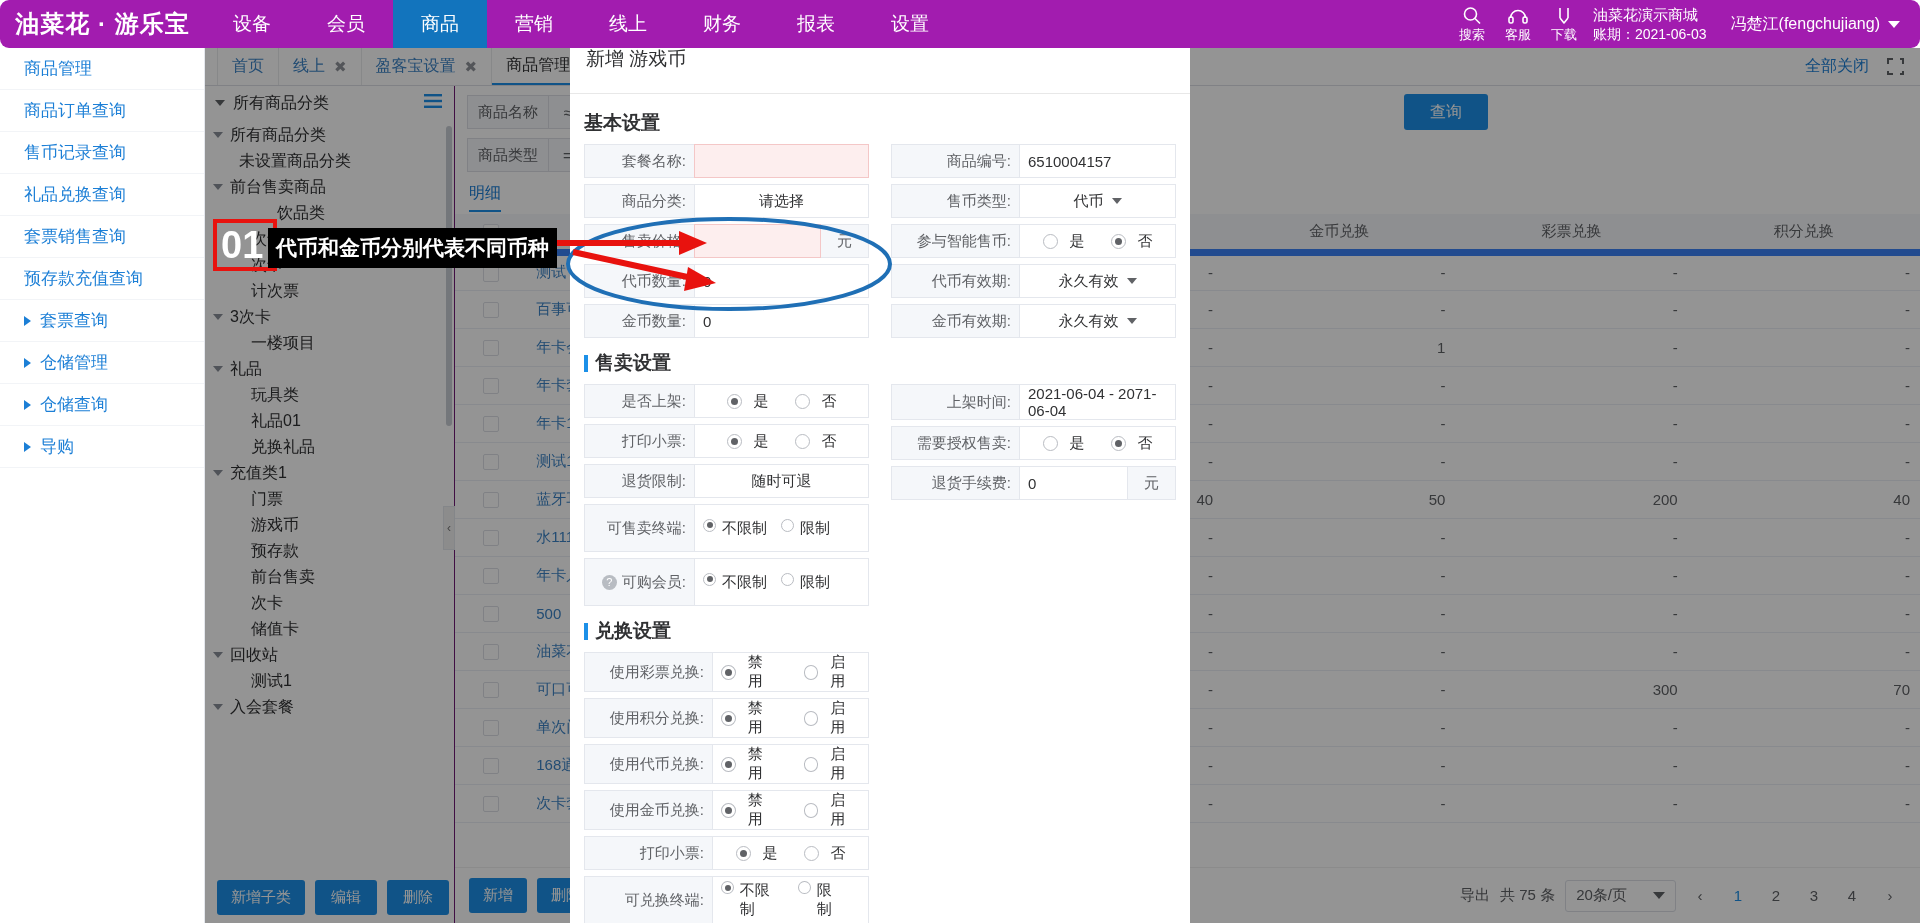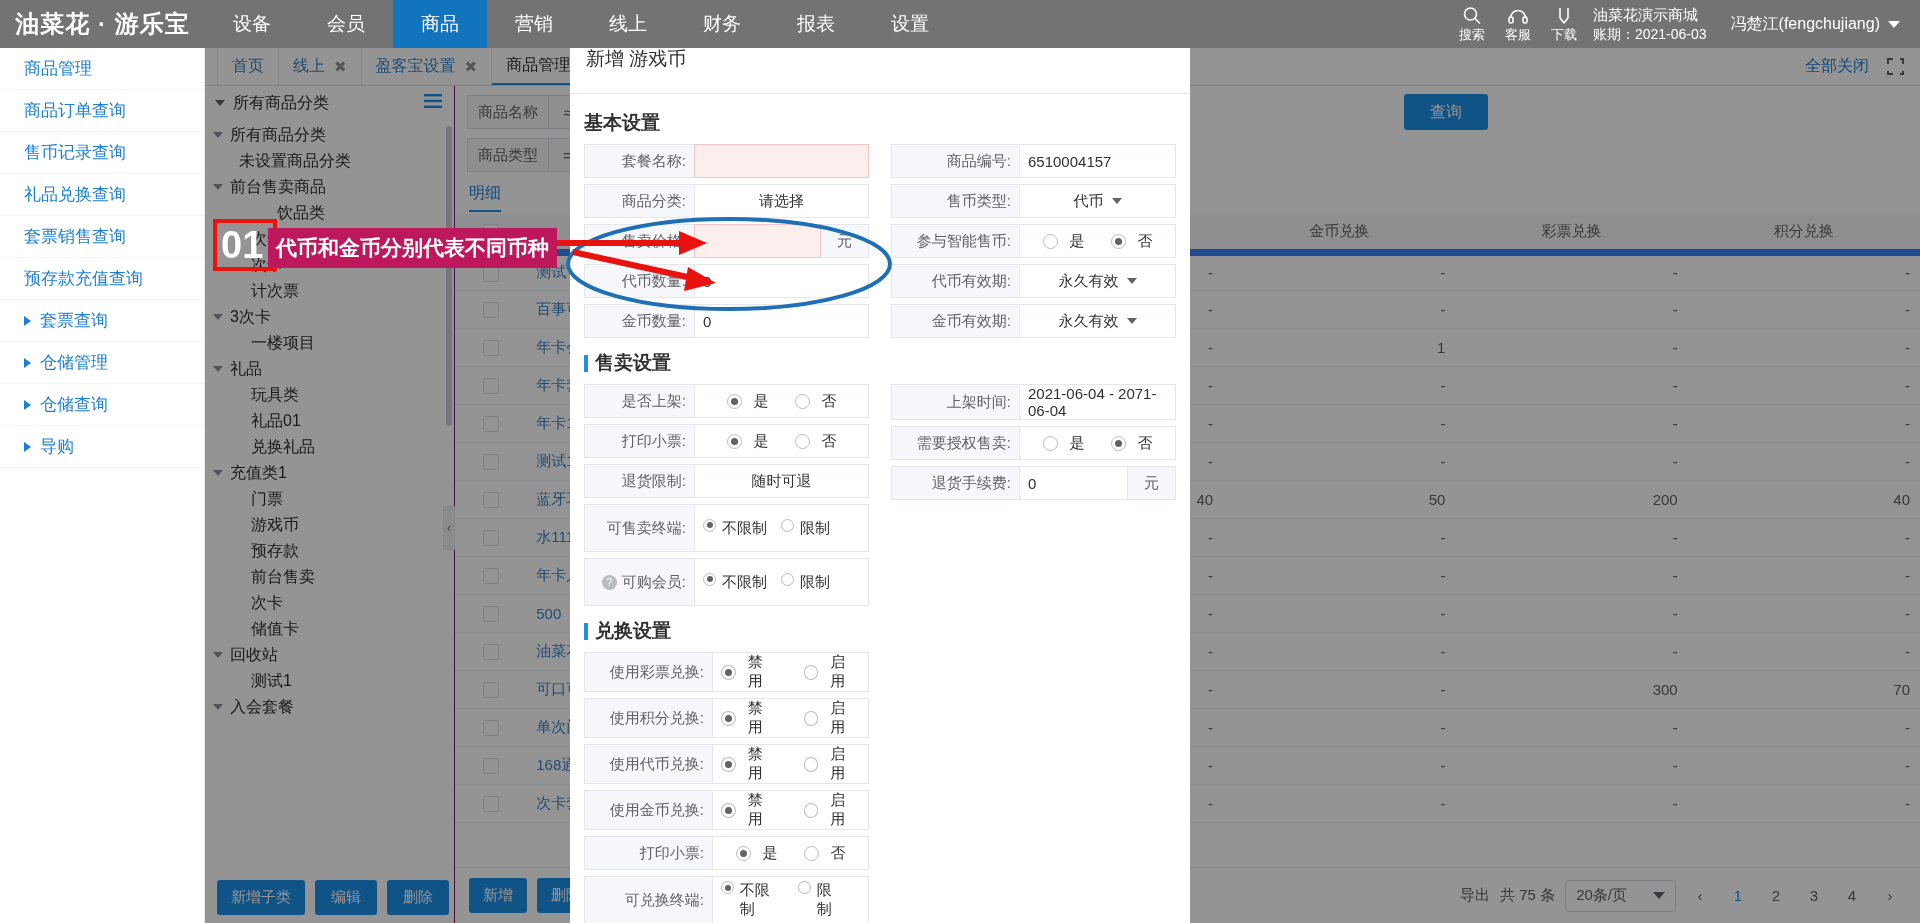--- a/index.html
+++ b/index.html
@@ -8,26 +8,27 @@
     font-family: "Liberation Sans", "DejaVu Sans", sans-serif;
     font-size: 17px;
     background: #fff;
     color: #333;
     position: relative;
   }
 
   
   .topbar {
     height: 48px;
-    background: #737373;
+    background: #a21caf;
     display: flex;
     align-items: stretch;
     color: #fff;
     position: relative;
     z-index: 40;
+    border-radius: 9px;
   }
   .logo {
     width: 205px;
     display: flex;
     align-items: center;
     justify-content: center;
     font-size: 24px;
     font-weight: bold;
     letter-spacing: 1px;
   }
@@ -455,21 +456,21 @@
     z-index: 72;
     color: #fff;
     font-size: 38px;
     font-weight: bold;
     font-family: "Liberation Sans", sans-serif;
     pointer-events: none;
   }
   .anno-label {
     position: absolute;
     z-index: 72;
-    background: #be185d;
+    background: #000000;
     color: #fff;
     font-size: 21px;
     font-weight: bold;
     padding: 6px 8px;
     white-space: nowrap;
     pointer-events: none;
   }
   .anno-svg { position: absolute; left:0; top:0; width:1920px; height:923px; z-index:71; pointer-events:none; }
 </style>
 </head>

